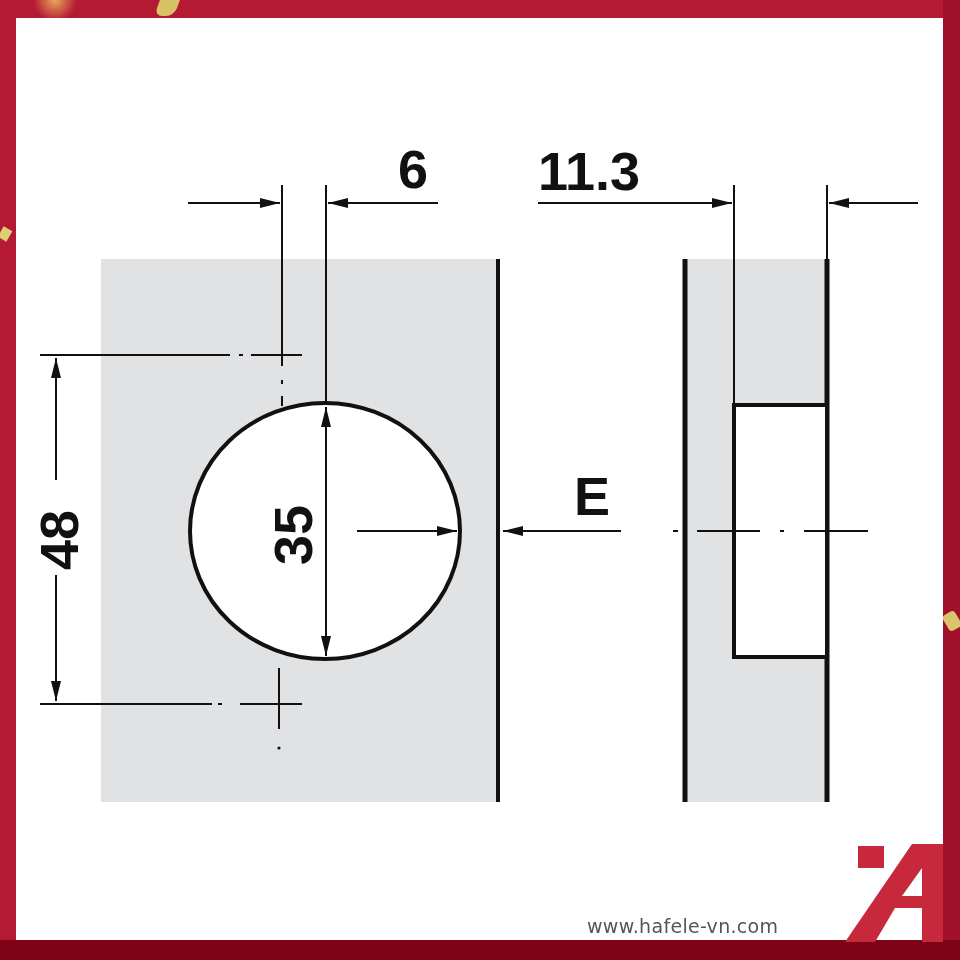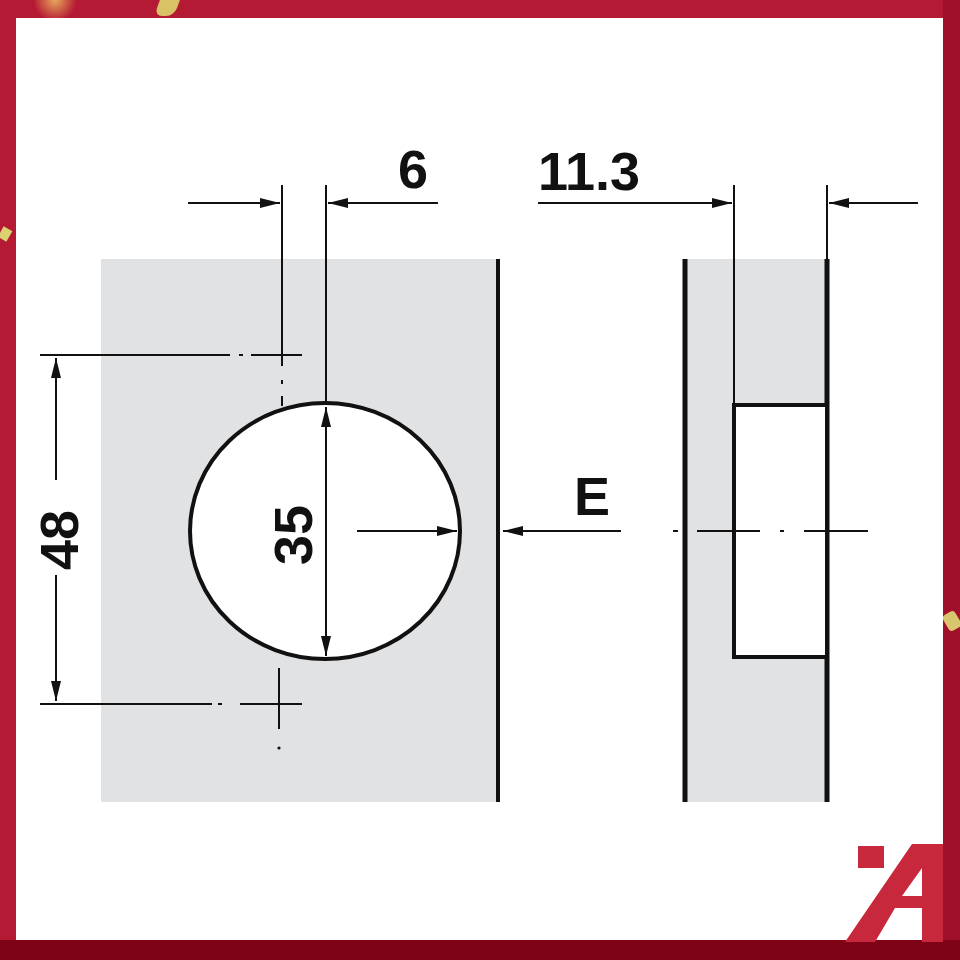--- a/index.html
+++ b/index.html
@@ -89,13 +89,14 @@
       <line x1="780" y1="531" x2="784" y2="531" stroke="#111" stroke-width="2"></line>
       <line x1="804" y1="531" x2="868" y2="531" stroke="#111" stroke-width="2"></line>
     </g>
 
     <g>
       <rect x="858" y="846" width="26" height="22" fill="#c8283c"></rect>
       <path d="M845,942 L912,844 L943,844 L943,942 L922,942 L922,908 L895,908 L875,942 Z M902,896 L922,896 L922,868 Z" fill="#c8283c" fill-rule="evenodd"></path>
     </g>
   </svg>
 
+  <div class="website">www.hafele-vn.com</div>
 </div>
 
 </body></html>

